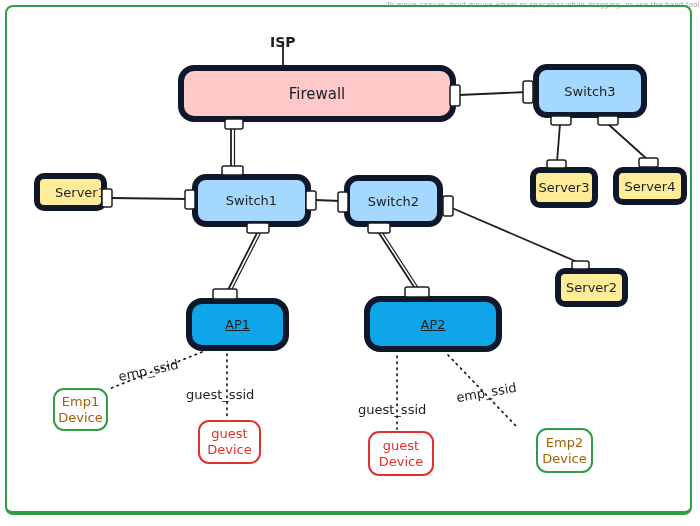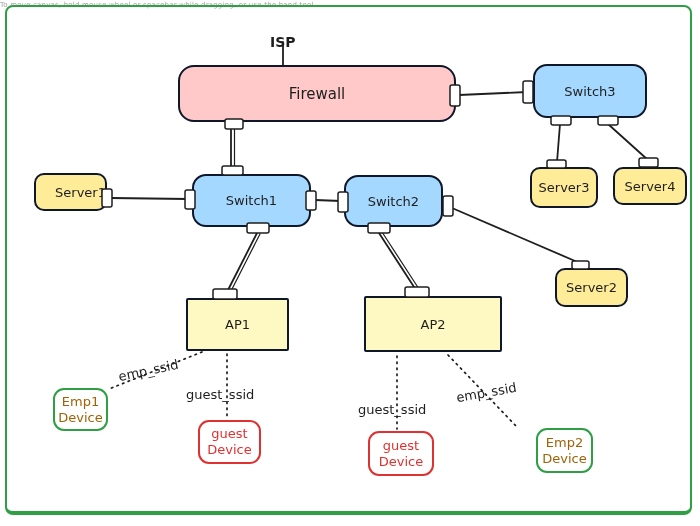--- a/index.html
+++ b/index.html
@@ -6,36 +6,36 @@
   .stage {
     position:relative; width:700px; height:526px; background:#ffffff;
     font-family:"DejaVu Sans", sans-serif; overflow:hidden;
   }
   .frame {
     position:absolute; left:5px; top:5px; width:687px; height:510px;
     border:2px solid #2f9e44; border-bottom-width:4px; border-radius:8px;
     box-sizing:border-box; pointer-events:none;
   }
   .hint {
-    position:absolute; top:1px; left:0; width:100%; text-align:left;
+    position:absolute; top:1px; left:0; width:100%; text-align:right;
     font-size:7px; color:#9f9f9f; letter-spacing:.2px;
   }
   svg.layer { position:absolute; left:0; top:0; width:700px; height:526px; }
   #wires { z-index:1; }
   #ports { z-index:3; pointer-events:none; }
   .node {
     position:absolute; z-index:2; box-sizing:border-box;
-    border:2px solid #0f172a; color:#1e1e1e;
+    border:6px solid #0f172a; color:#1e1e1e;
     display:flex; align-items:center; justify-content:center;
     font-size:13px; text-align:center;
   }
   .fill-pink   { background:#ffc9c9; border-radius:16px; }
   .fill-blue   { background:#a5d8ff; border-radius:14px; }
   .fill-yellow { background:#ffec99; border-radius:10px; }
-  .fill-green  { background:#fef9c3; border-radius:2px; }
+  .fill-green  { background:#0ea5e9; border-radius:16px;text-decoration:underline; }
   .firewall-text { font-size:15px; }
   .device {
     background:#ffffff; white-space:pre-line; line-height:1.2;
     font-size:13px; border-width:2px; border-radius:11px;
   }
   .device.emp   { border-color:#2f9e44; color:#a16207; }
   .device.guest { border-color:#e03131; color:#e03131; }
   .floating-label {
     position:absolute; z-index:2; color:#1e1e1e; font-size:13px; white-space:nowrap;
   }

